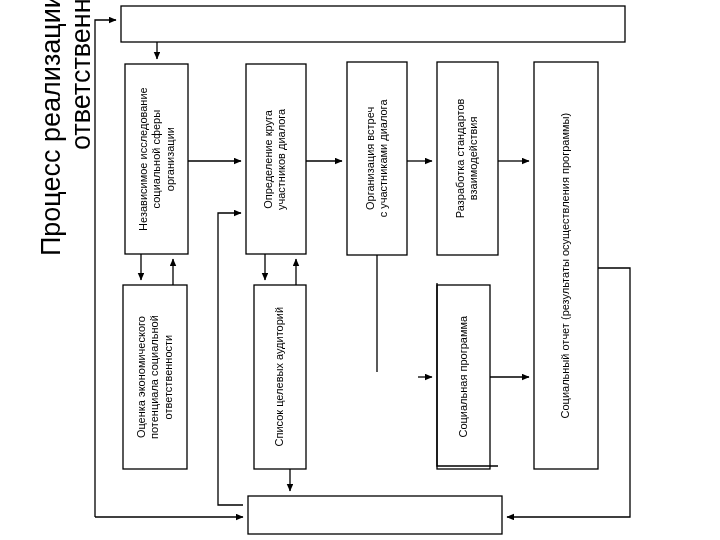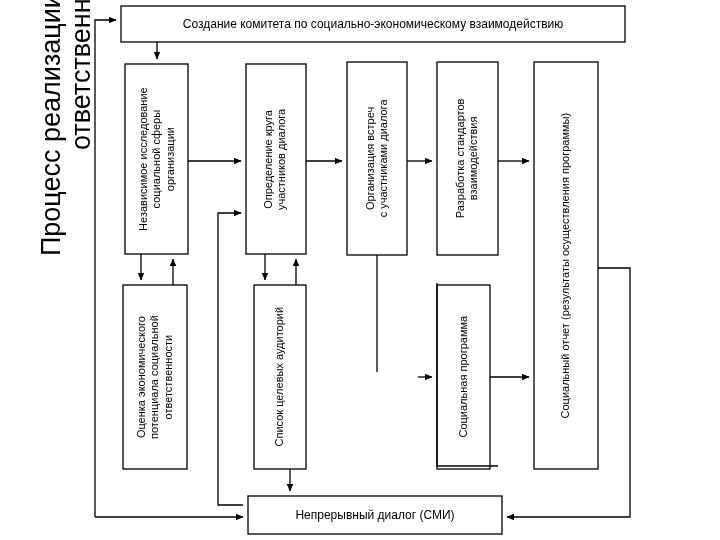--- a/index.html
+++ b/index.html
@@ -103,25 +103,20 @@
     </g>
   </svg>
 
   <div class="title-wrap">
     <div class="title-rot">
       <span>Процесс реализации социальной</span>
       <span>ответственности</span>
     </div>
   </div>
 
-  <div class="node-label horiz" style="left:121px;top:6px;width:504px;height:36px;">
-    <div class="inner fs12">
-        <em>Создание комитета по социально-экономическому взаимодействию</em>
-      </div>
-  </div>
 
   <div class="node-label vert" style="left:125px;top:64px;width:63px;height:190px;">
     <div class="inner fs11">
       <em>Независимое исследование</em>
       <em>социальной сферы</em>
       <em>организации</em>
     </div>
   </div>
 
   <div class="node-label vert" style="left:246px;top:64px;width:60px;height:190px;">
@@ -164,19 +159,14 @@
       <em>Список целевых аудиторий</em>
     </div>
   </div>
 
   <div class="node-label vert" style="left:437px;top:285px;width:53px;height:184px;">
     <div class="inner fs11">
       <em>Социальная программа</em>
     </div>
   </div>
 
-  <div class="node-label horiz" style="left:248px;top:496px;width:254px;height:38px;">
-    <div class="inner fs12">
-        <em>Непрерывный диалог (СМИ)</em>
-      </div>
-  </div>
 
 </div>
 
 </body></html>

